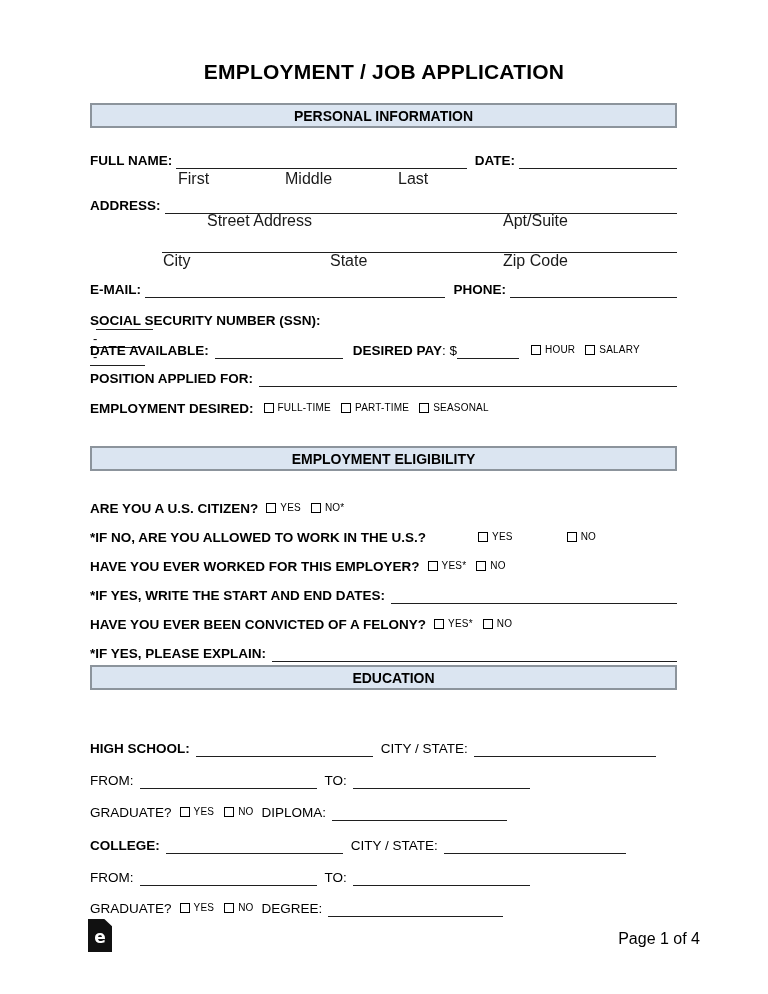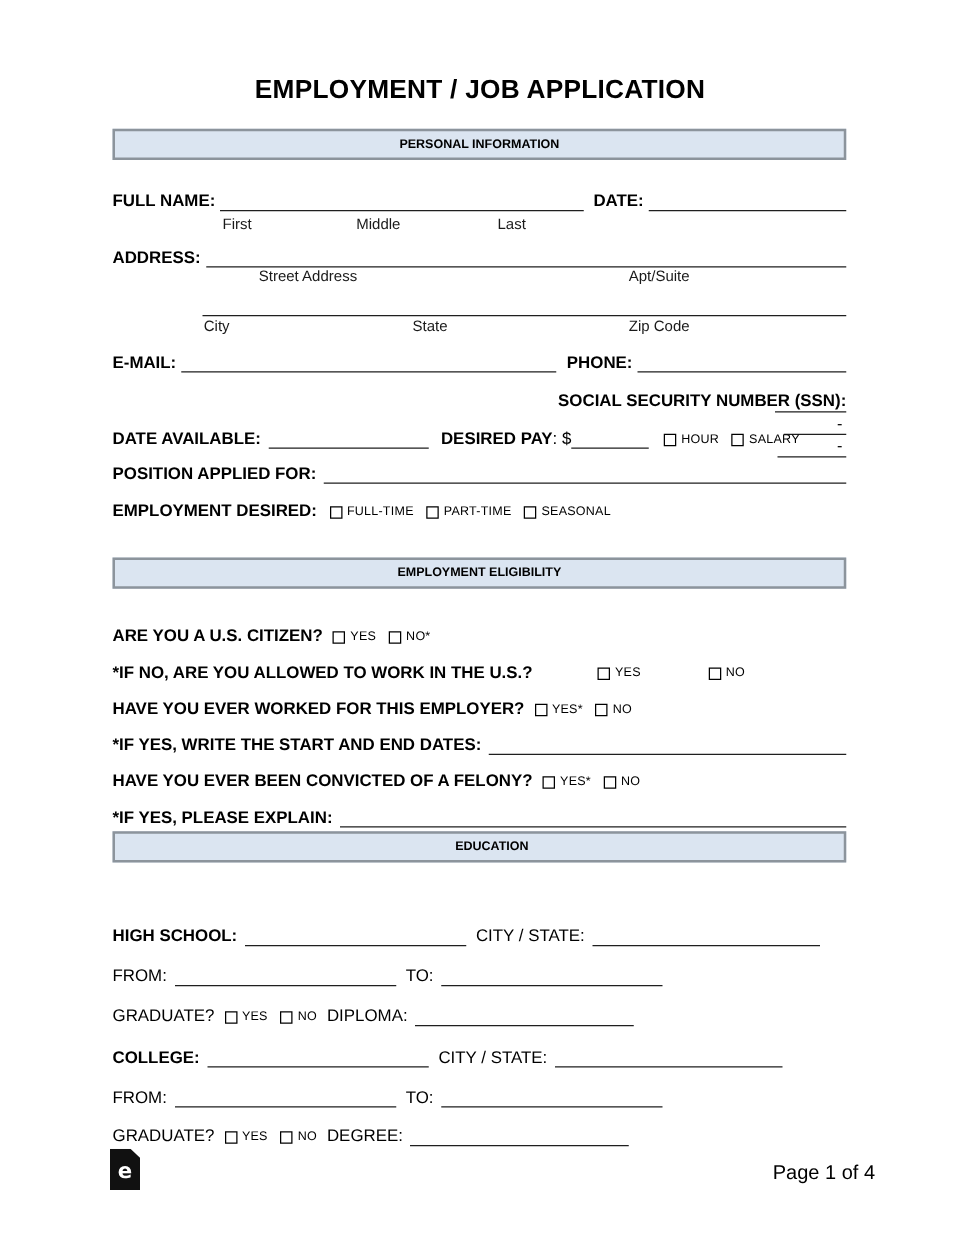--- a/index.html
+++ b/index.html
@@ -9,33 +9,33 @@
     font-family:"Liberation Sans", sans-serif; color:#000; overflow:hidden;
   }
   .title {
     position:absolute; top:60px; left:0; width:100%; text-align:center;
     font-size:21px; font-weight:bold; letter-spacing:.2px;
   }
   .bar {
     position:absolute; left:90px; width:587px; height:25px;
     background:#dbe5f1; border:2px solid #8c949c;
     display:flex; align-items:center; justify-content:center;
-    font-size:10px; font-weight:bold;
+    font-size:14px; font-weight:bold;
   }
   .row {
     position:absolute; left:90px; width:587px; height:17px;
-    display:flex; align-items:flex-end; line-height:17px;
+    display:flex; line-height:17px;
     font-size:13.5px; white-space:nowrap;
   }
   .b { font-weight:bold; }
   .line { border-bottom:1.3px solid #1f1f1f; height:17px; display:inline-block; }
   .fl { flex:1; }
   .ml4{margin-left:4px;} .ml6{margin-left:6px;} .ml8{margin-left:8px;}
   .ml10{margin-left:10px;} .ml12{margin-left:12px;} .mr8{margin-right:8px;}
-  .sub { position:absolute; font-size:12px; color:#1a1a1a; line-height:10px; }
+  .sub { position:absolute; font-size:16px; color:#1a1a1a; line-height:10px; }
   .grp { display:flex; align-items:center; margin-bottom:1px; }
   .cb {
     width:10px; height:10px; border:1.4px solid #000; background:#fff;
     display:inline-block; margin-right:4px; flex:none;
   }
   .cbl { font-size:10px; line-height:12px; letter-spacing:.2px; }
   .dash { margin:0 3px; font-size:13px; }
   .logo {
     position:absolute; left:88px; top:919px; width:24px; height:33px;
     background:#111;

